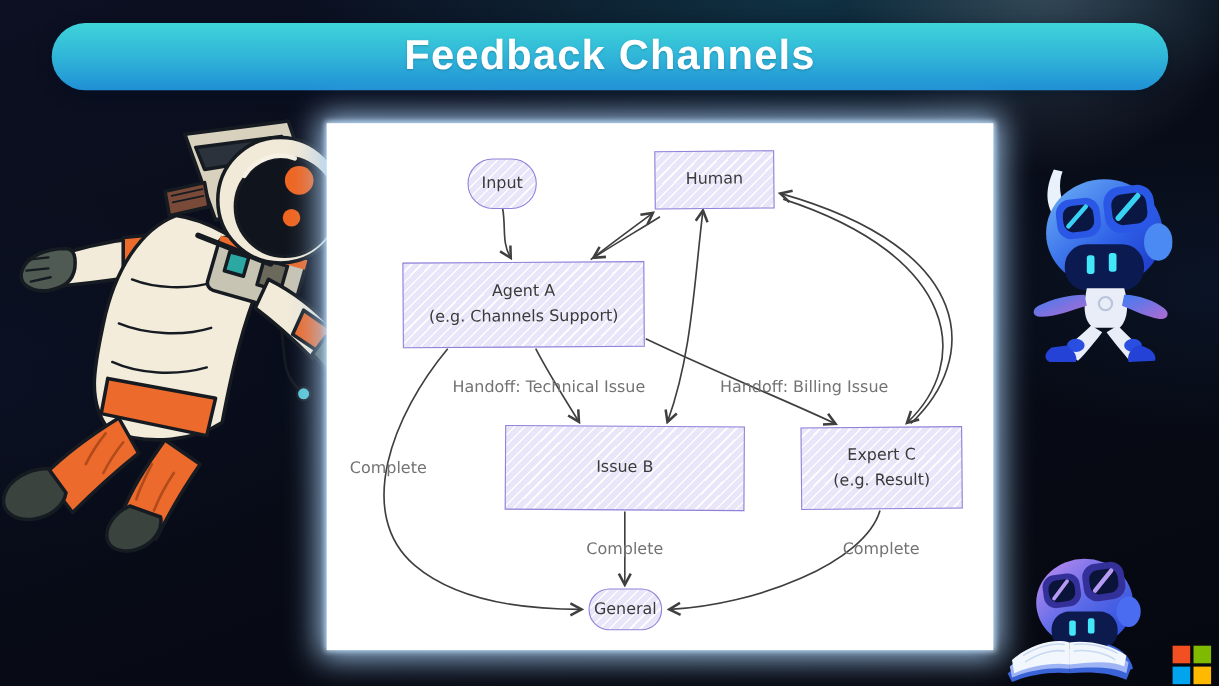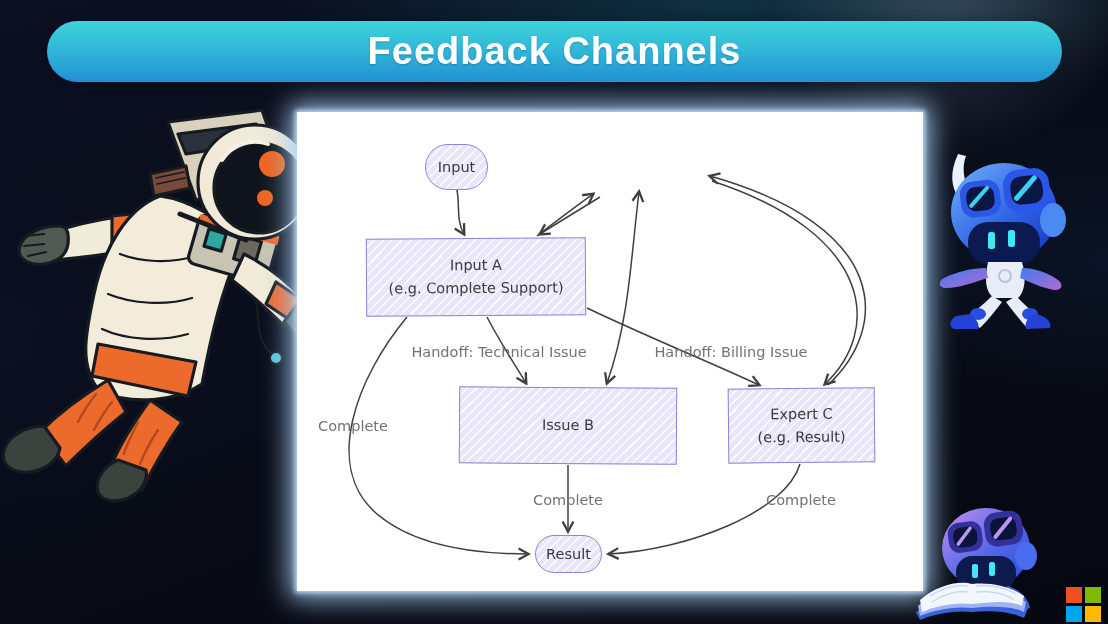--- a/index.html
+++ b/index.html
@@ -23,21 +23,20 @@
     text-align:center;
   }
   .banner-title{
     color:#ffffff;font-family:"Liberation Sans",sans-serif;font-weight:700;
     font-size:38px;letter-spacing:1px;text-shadow:0 1px 2px rgba(0,40,60,.25);
   }
   
   .panel{
     position:absolute;left:297px;top:112px;width:606px;height:479px;background:#ffffff;
     box-shadow:0 0 26px 7px rgba(167,205,242,.95),0 0 5px 2px rgba(228,242,255,.95);
-    padding-left:20px;
   }
   .edges-svg{position:absolute;left:0;top:0;}
   .node{
     position:absolute;display:flex;flex-direction:column;align-items:center;justify-content:center;
     border:1.6px solid #9381d9;color:#3a3a3a;font-size:14.5px;line-height:23px;text-align:center;
     background-color:#eae6f9;
     background-image:repeating-linear-gradient(135deg,
       rgba(255,255,255,0) 0px,rgba(255,255,255,0) 5px,
       rgba(255,255,255,.85) 5px,rgba(255,255,255,.85) 6.5px);
     box-sizing:border-box;
@@ -146,33 +145,36 @@
         <path d="M290,196 C355,227 420,253 462,273" marker-end="url(#ah)"></path>
         <path d="M110,205 C60,265 25,355 80,402 C120,436 183,442 231,442" marker-end="url(#ah)"></path>
         <path d="M271,353 C271,375 271,398 271,419" marker-end="url(#ah)"></path>
         <path d="M503,352 C489,400 390,438 312,442" marker-end="url(#ah)"></path>
       </g>
     </svg>
 
     <div class="node oval n-input">
       <span>Input</span>
     </div>
+    <div class="node n-human">
+      <span>Human</span>
+    </div>
     <div class="node n-agent-a">
-      <span>Input A</span>
-      <span>(e.g. Complete Support)</span>
+      <span>Agent A</span>
+      <span>(e.g. Channels Support)</span>
     </div>
     <div class="node n-agent-b">
       <span>Issue B</span>
     </div>
     <div class="node n-agent-c">
       <span>Expert C</span>
       <span>(e.g. Result)</span>
     </div>
     <div class="node oval n-result">
-      <span>Result</span>
+      <span>General</span>
     </div>
 
     <div class="edge-label el-tech">Handoff: Technical Issue</div>
     <div class="edge-label el-bill">Handoff: Billing Issue</div>
     <div class="edge-label el-comp-l">Complete</div>
     <div class="edge-label el-comp-m">Complete</div>
     <div class="edge-label el-comp-r">Complete</div>
   </div>
 
   <svg class="robot-wave" width="130" height="182" viewBox="0 0 130 182">

